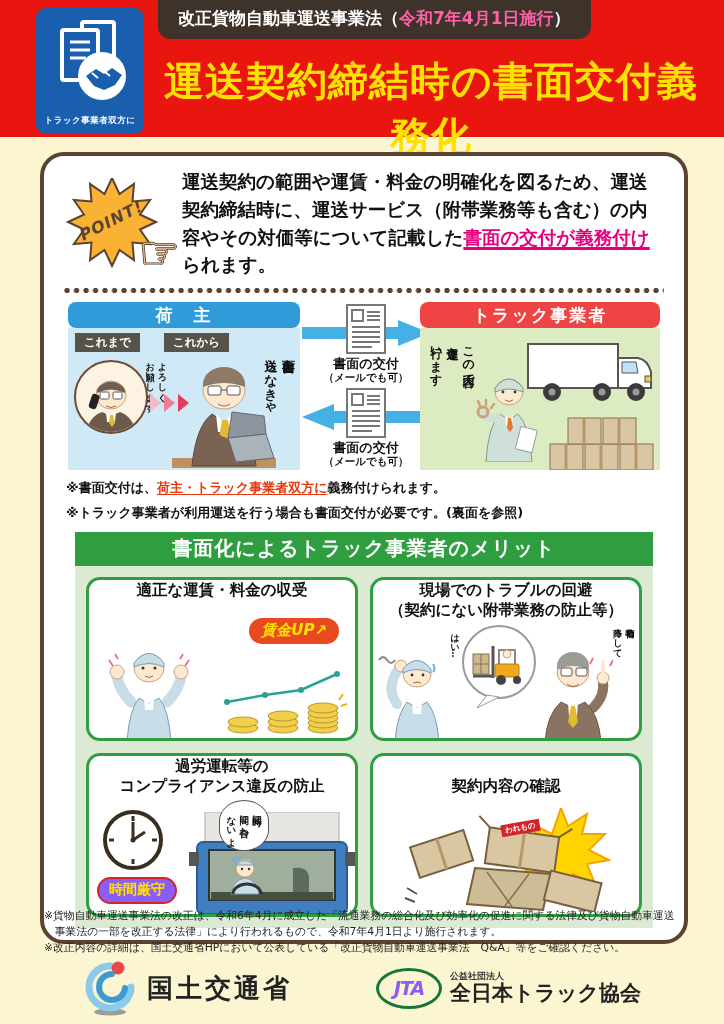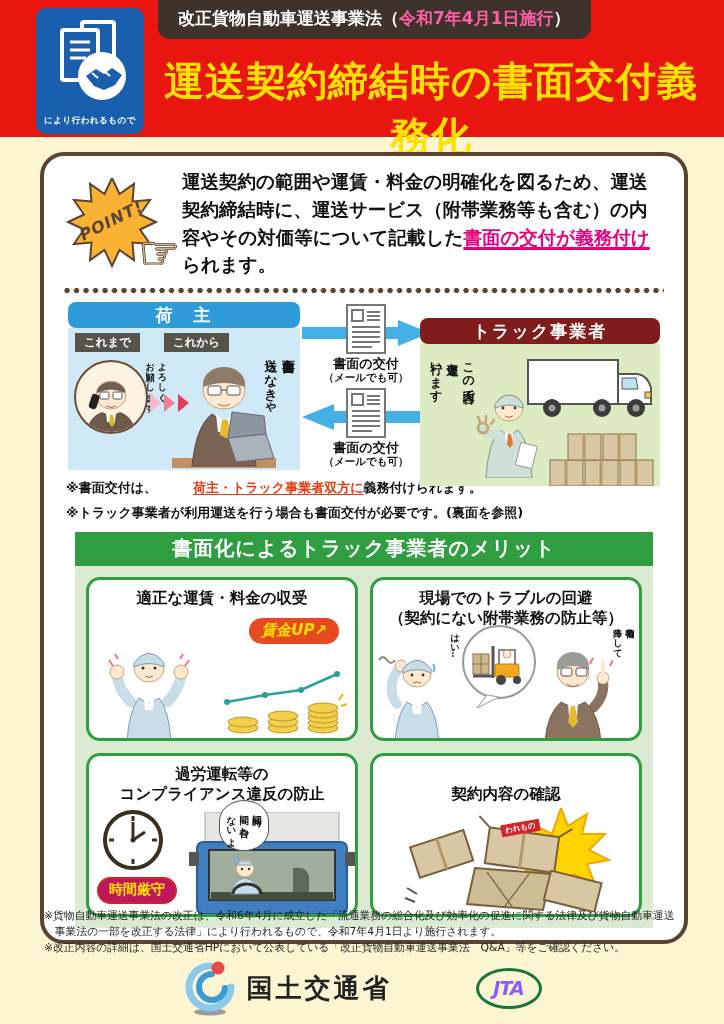--- a/index.html
+++ b/index.html
@@ -28,21 +28,21 @@
   .point-text { font-size:18.5px; font-weight:700; line-height:1.5; color:#111; }
   .hl-pink { color:#e5007e; text-decoration:underline; text-decoration-thickness:2.5px; text-underline-offset:3px; font-weight:800; }
   .dots { height:7px; margin:8px 2px 8px; background-image:radial-gradient(circle at 3px 3.5px,#5b4331 2.4px,transparent 2.9px); background-size:9.5px 7px; background-repeat:repeat-x; }
   
   .diagram { position:relative; height:170px; }
   .panel { position:absolute; top:0; }
   .panel-head { height:26px; display:flex; align-items:center; justify-content:center; color:#fff; font-weight:800; font-size:17px; letter-spacing:2px;border-radius:8px; }
   .shipper { left:6px; width:232px; }
   .carrier { right:6px; width:240px; }
   .shipper .panel-head { background:#2f9cd9; }
-  .carrier .panel-head { background:#7f1d1d;margin-top:16px; }
+  .carrier .panel-head { background:#ef4444; }
   .panel-body { position:relative; height:142px; overflow:hidden; }
   .shipper .panel-body { background:#cfe9f7; }
   .carrier .panel-body { background:#dcebc2; }
   .tag { position:absolute; background:#55534a; color:#fff; font-size:11.5px; font-weight:700; padding:2px 9px; top:5px; }
   .tag-before { left:7px; }
   .tag-after { left:96px; }
   .avatar { position:absolute; left:6px; top:32px; width:74px; height:74px; border-radius:50%; background:#fdf3e3; border:2px solid #6b4c34; overflow:hidden; }
   .vtext { writing-mode:vertical-rl; white-space:pre; line-height:1.35; }
   .phone-say { position:absolute; left:76px; top:28px; font-size:9px; font-weight:700; }
   .tri-arrows { position:absolute; left:82px; top:66px; display:flex; gap:3px; }
@@ -56,36 +56,36 @@
   .flow-arrow { position:absolute; left:0; top:16px; }
   .doc-icon { position:absolute; left:44px; top:0; }
   .flow-label { position:absolute; top:51px; width:100%; text-align:center; font-size:13px; font-weight:800; }
   .flow-note { position:absolute; top:67px; width:100%; text-align:center; font-size:10.5px; font-weight:700; }
   .carrier-say { position:absolute; left:8px; top:10px; font-size:12px; font-weight:700; }
   .driver-svg { position:absolute; left:56px; top:34px; }
   .truck-svg { position:absolute; right:2px; top:12px; }
   .boxes-svg { position:absolute; right:4px; bottom:-2px; }
   
   .note-line { margin:7px 4px 0; font-size:13px; font-weight:700; color:#111; }
-  .hl-red { color:#e8380d; text-decoration:underline; text-underline-offset:2px;margin-left:36px; }
+  .hl-red { color:#e8380d; text-decoration:underline; text-underline-offset:2px; }
   
   .merit-banner { margin:10px auto 0; width:578px; background:#2f9e41; color:#fff; text-align:center; font-size:20px; font-weight:800; padding:3px 0 4px; letter-spacing:1px; }
   .merit-area { margin:0 auto; width:578px; background:#dcead3; padding:11px; display:grid; grid-template-columns:1fr 1fr; gap:12px; }
-  .card { background:#fff; border:3px solid #2f9e41; border-radius:14px; height:164px; position:relative; padding:8px 6px 4px; overflow:hidden; }
+  .card { background:#fff; border:3px solid #2f9e41; border-radius:14px; height:164px; position:relative; padding:0 6px 4px; overflow:hidden; }
   .card-title { text-align:center; font-size:15.5px; font-weight:800; line-height:1.3; color:#111; }
   .worker1 { position:absolute; left:14px; bottom:-4px; }
   .wage-badge { position:absolute; right:16px; top:38px; background:#e8491f; color:#ffe100; font-weight:900; font-style:italic; font-size:15px; padding:3px 12px 4px; border-radius:20px; }
   .coins { position:absolute; right:8px; bottom:4px; }
   .worker2 { position:absolute; left:2px; bottom:-4px; }
   .say-hai { position:absolute; left:76px; top:48px; font-size:9px; font-weight:700; }
   .bubble-forklift { position:absolute; left:86px; top:44px; }
   .boss { position:absolute; right:26px; bottom:-4px; }
   .say-boss { position:absolute; right:3px; top:42px; font-size:9px; font-weight:700; }
   .clock-svg { position:absolute; left:12px; top:52px; }
-  .time-badge { position:absolute; left:8px; bottom:10px; background:#be185d; color:#ffe100; font-weight:900; font-size:14px; padding:2px 10px 3px; border-radius:16px; border:2px solid #d5232a; }
+  .time-badge { position:absolute; left:8px; bottom:10px; background:#8b5cf6; color:#ffe100; font-weight:900; font-size:14px; padding:2px 10px 3px; border-radius:16px; border:2px solid #d5232a; }
   .cab-svg { position:absolute; right:0; bottom:-2px; }
   .say-driver { position:absolute; right:86px; top:44px; background:#fff; border:1.5px solid #555; border-radius:50%/42%; padding:8px 5px; font-size:9.5px; font-weight:700; z-index:2; }
   .crash-svg { position:absolute; left:50%; transform:translateX(-50%); bottom:2px; }
   .fragile-label { position:absolute; left:128px; top:66px; transform:rotate(-10deg); background:#d5232a; color:#fff; font-size:7.5px; font-weight:700; padding:1px 4px; z-index:2; }
   
   .foot-notes { position:absolute; left:44px; top:908px; width:640px; font-size:10.8px; color:#222; line-height:1.5; }
   .foot-notes p { padding-left:1em; text-indent:-1em; }
   .logos { position:absolute; left:0; top:960px; width:724px; display:flex; justify-content:center; align-items:center; gap:84px; }
   .mlit { display:flex; align-items:center; gap:10px; }
   .mlit-name { font-size:26px; font-weight:800; color:#222; letter-spacing:3px; }
@@ -106,21 +106,21 @@
       <svg width="88" height="88" viewBox="0 0 88 88">
         <rect x="36" y="6" width="32" height="44" rx="2" fill="none" stroke="#fff" stroke-width="4"></rect>
         <rect x="16" y="14" width="36" height="50" rx="2" fill="#1a5fae" stroke="#fff" stroke-width="4"></rect>
         <line x1="24" y1="26" x2="44" y2="26" stroke="#fff" stroke-width="3"></line>
         <line x1="24" y1="34" x2="44" y2="34" stroke="#fff" stroke-width="3"></line>
         <line x1="24" y1="42" x2="40" y2="42" stroke="#fff" stroke-width="3"></line>
         <circle cx="56" cy="60" r="24" fill="#fff"></circle>
         <path d="M40 60 l10 -7 8 5 8 -6 10 7 -7 10 -11 5 -10 -4 z" fill="#1a5fae"></path>
         <path d="M46 57 l6 5 M58 55 l6 5" stroke="#fff" stroke-width="2" fill="none"></path>
       </svg>
-      <div class="badge-caption">により行われるもので</div>
+      <div class="badge-caption">トラック事業者双方に</div>
     </div>
     <div class="law-tab"><span>改正貨物自動車運送事業法（</span><span class="law-date">令和7年4月1日施行</span><span>）</span></div>
     <div class="main-title">運送契約締結時の書面交付義務化</div>
   </div>
 
   <div class="main-box">
 
     <div class="point-row">
       <div class="point-burst">
         <svg width="100" height="90" viewBox="0 0 100 90">
@@ -440,16 +440,20 @@
         <path d="M27 6 A 21 21 0 1 0 48 27" fill="none" stroke="#8ccaec" stroke-width="7" stroke-linecap="round"></path>
         <path d="M29 14 A 13 13 0 1 0 42 28" fill="none" stroke="#3d9bd4" stroke-width="6" stroke-linecap="round"></path>
         <circle cx="35" cy="8" r="6.5" fill="#e8474b"></circle>
       </svg>
       <span class="mlit-name">国土交通省</span>
     </div>
     <div class="jta">
       <div class="jta-oval">
         <span class="jta-abbr">JTA</span>
       </div>
+      <div class="jta-right">
+        <span class="jta-org">公益社団法人</span>
+        <span class="jta-name">全日本トラック協会</span>
+      </div>
     </div>
   </div>
 
 </div>
 
 </body></html>

